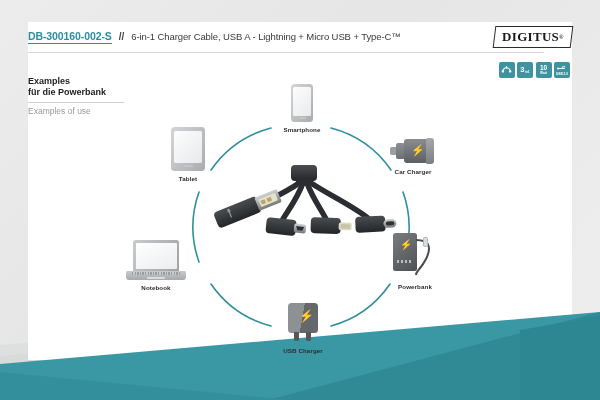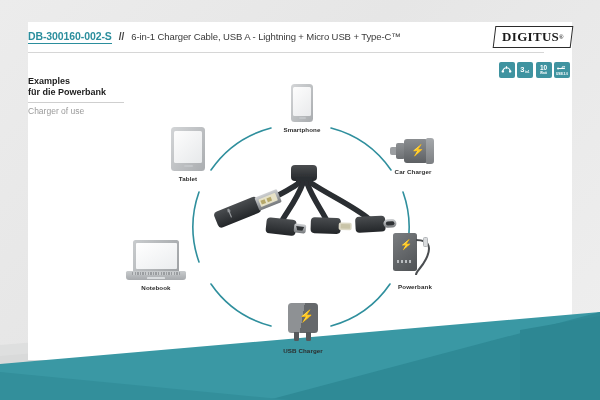--- a/index.html
+++ b/index.html
@@ -283,21 +283,21 @@
       <span class="tiny">USB 2.0</span>
     </div>
   </div>
 
   <div id="left-head">
     <div id="lh-de">
       <div>Examples</div>
       <div>für die Powerbank</div>
     </div>
     <div id="lh-rule"></div>
-    <div id="lh-en">Charger of use</div>
+    <div id="lh-en">Examples of use</div>
   </div>
 
   <div id="diagram">
 
     <svg id="ring-svg" width="544" height="290" viewBox="0 0 544 290">
       <g fill="none" stroke="#2f8f9d" stroke-width="1.6" stroke-linecap="round">
 
         <path d="M183 100 A 105 105 0 0 1 243 58"></path>
 
         <path d="M303 58 A 105 105 0 0 1 363 100"></path>

